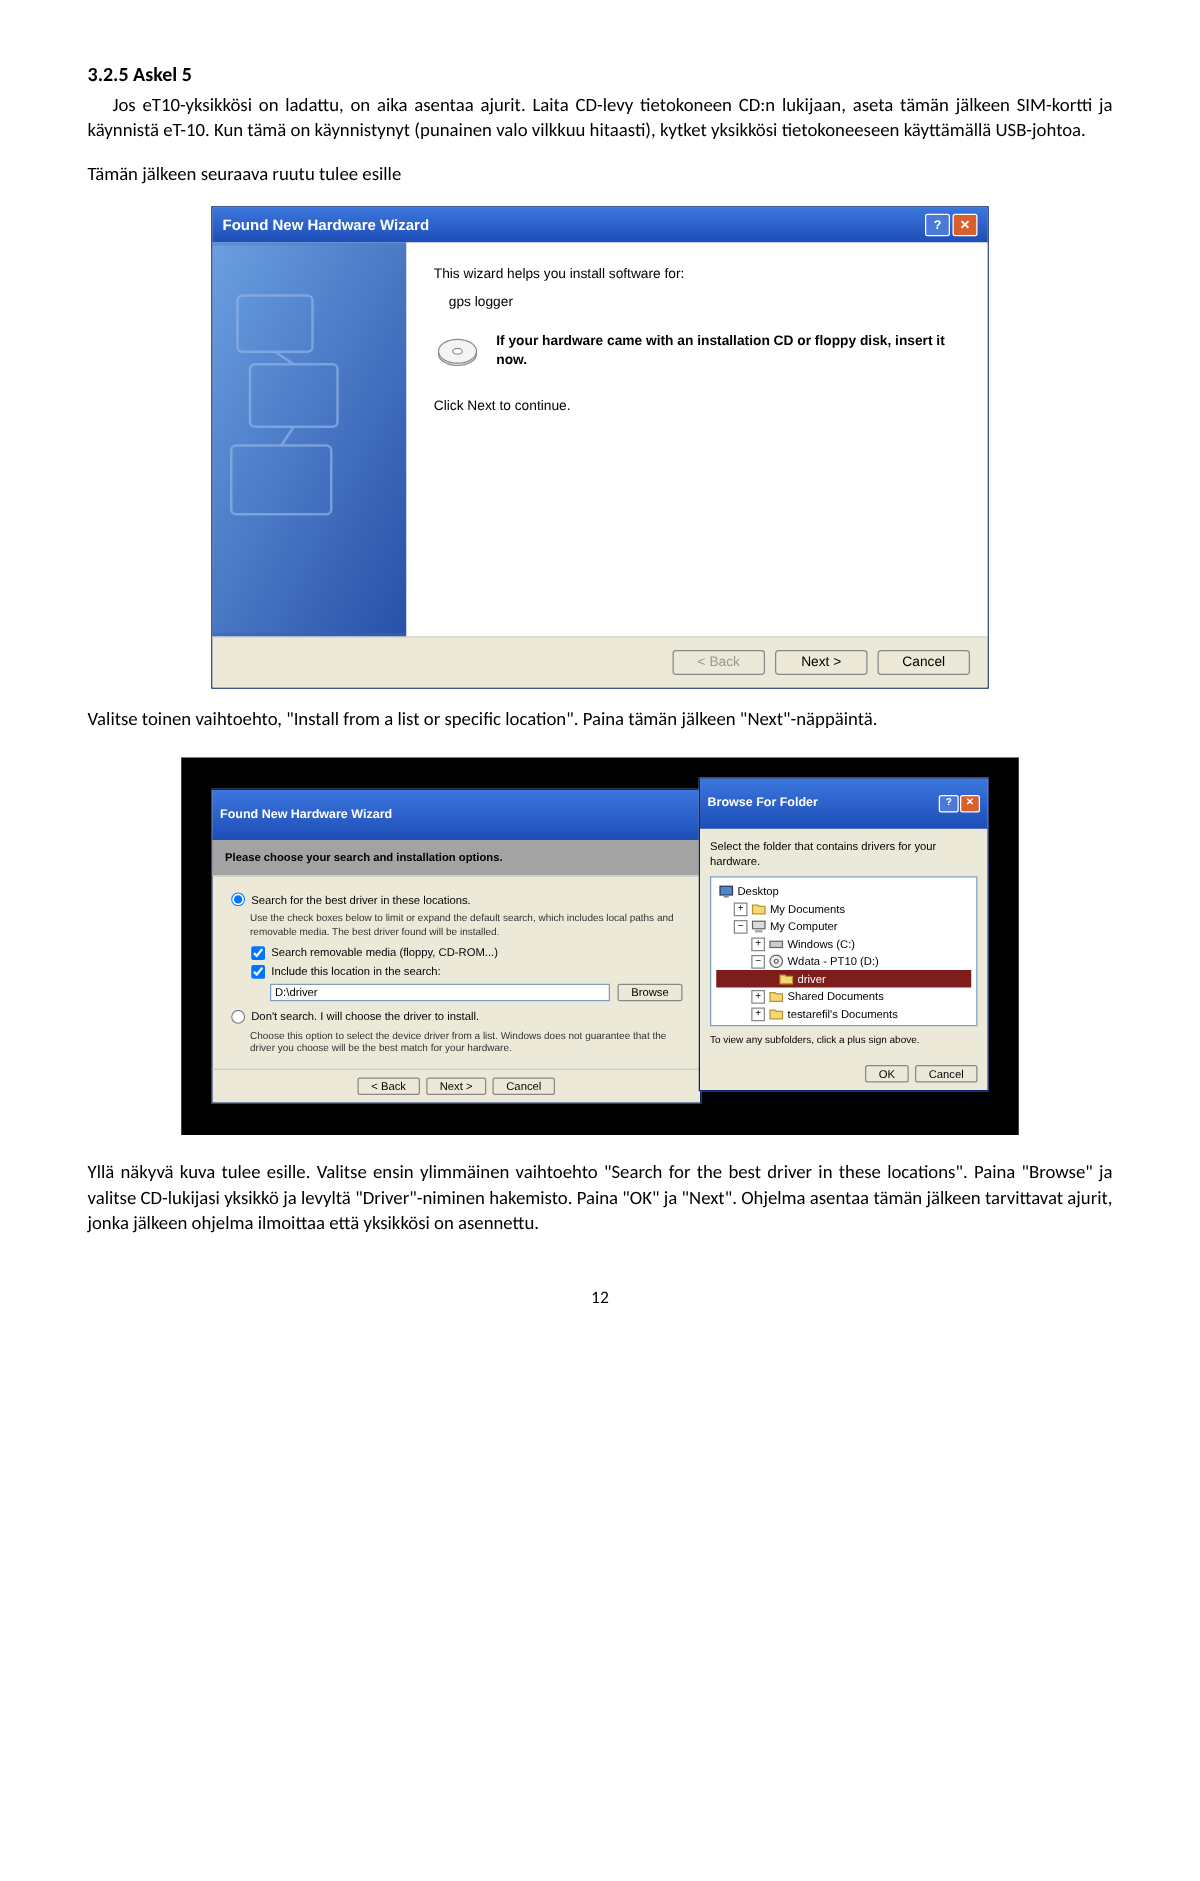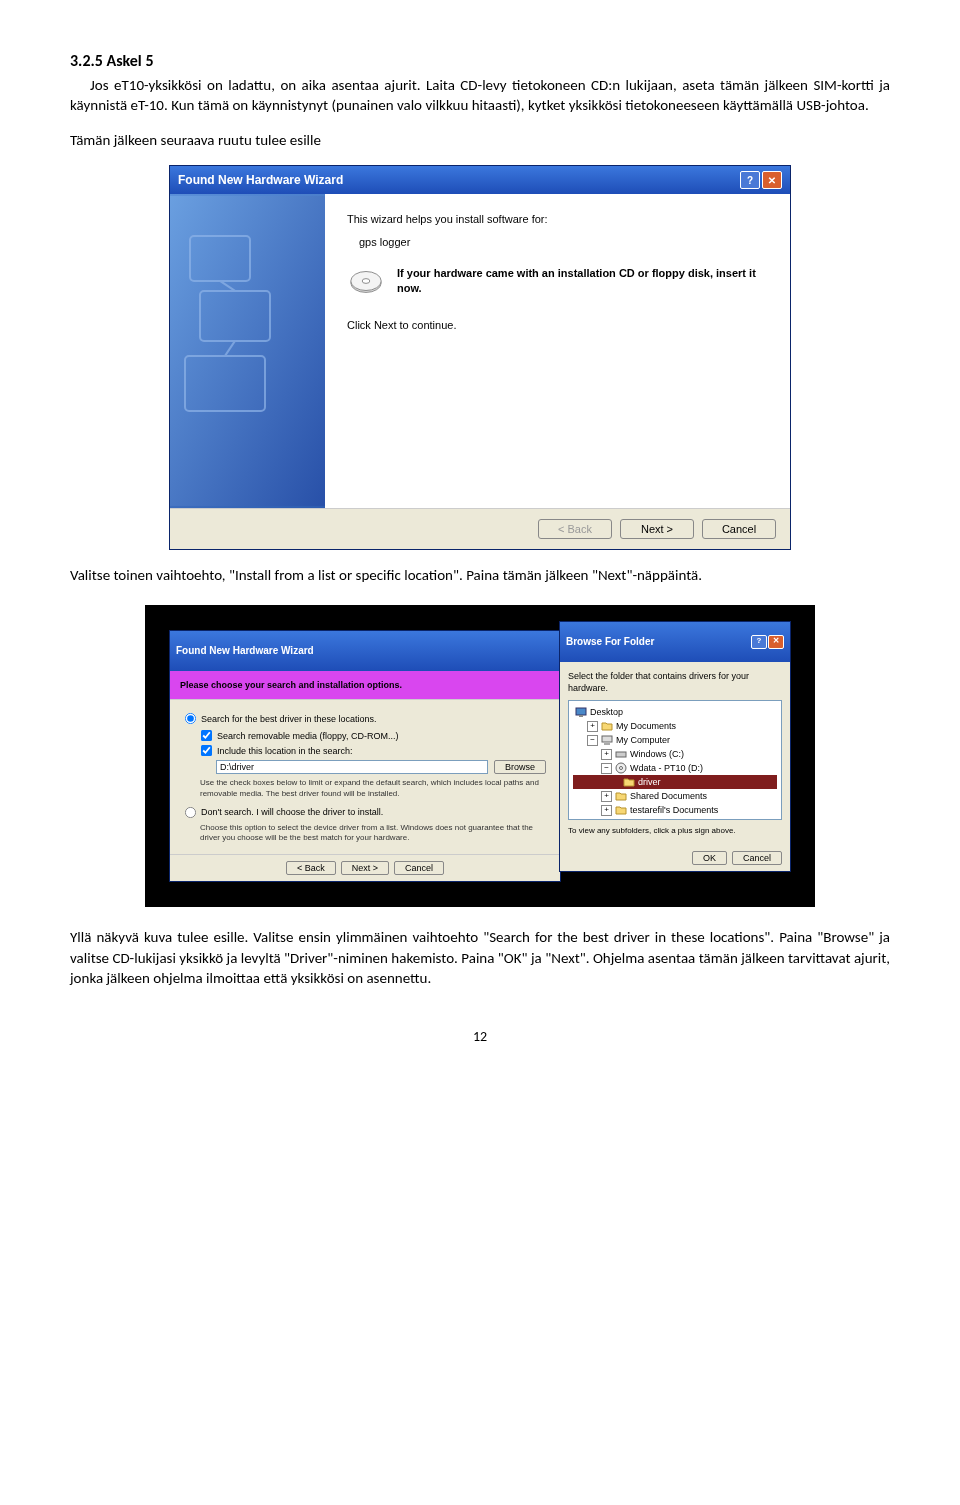--- a/index.html
+++ b/index.html
@@ -153,21 +153,21 @@
   font-size: 9px;
 }
 .sw-title {
   background: linear-gradient(to bottom, #3b77dd, #1e4db7);
   color: white;
   padding: 13px 6px;
   font-weight: bold;
   font-size: 10px;
 }
 .sw-header {
-  background: #d946ef;
+  background: #a3a3a3;
   padding: 8px 10px;
   border-bottom: 1px solid #ccc;
   font-weight: bold;
 }
 .sw-body {
   padding: 10px 14px;
 }
 .sw-indent {
   margin-left: 16px;
   margin-top: 4px;
@@ -327,35 +327,35 @@
 
 <div class="dual-shot">
   <div class="small-wizard">
     <div class="sw-title">Found New Hardware Wizard</div>
     <div class="sw-header">Please choose your search and installation options.</div>
     <div class="sw-body">
       <label class="checkrow">
         <input type="radio" checked="" style="">
         <span>Search for the best driver in these locations.</span>
       </label>
+      <div class="sw-indent" style="font-size:8px;color:#333;">Use the check boxes below to limit or expand the default search, which includes local paths and removable media. The best driver found will be installed.</div>
       <div class="sw-indent">
         <label class="checkrow">
           <input type="checkbox" checked="" style="">
           <span>Search removable media (floppy, CD-ROM...)</span>
         </label>
         <label class="checkrow">
           <input type="checkbox" checked="" style="">
           <span>Include this location in the search:</span>
         </label>
         <div class="path-row">
           <input class="path-input" value="D:\driver" style="">
           <button class="sbtn">Browse</button>
         </div>
       </div>
-      <div class="sw-indent" style="font-size:8px;color:#333;">Use the check boxes below to limit or expand the default search, which includes local paths and removable media. The best driver found will be installed.</div>
       <label class="checkrow" style="margin-top:6px;">
         <input type="radio" style="">
         <span>Don't search. I will choose the driver to install.</span>
       </label>
       <div class="sw-indent" style="font-size:8px;color:#333;">Choose this option to select the device driver from a list. Windows does not guarantee that the driver you choose will be the best match for your hardware.</div>
     </div>
     <div class="sw-footer">
       <button class="sbtn">&lt; Back</button>
       <button class="sbtn">Next &gt;</button>
       <button class="sbtn">Cancel</button>

